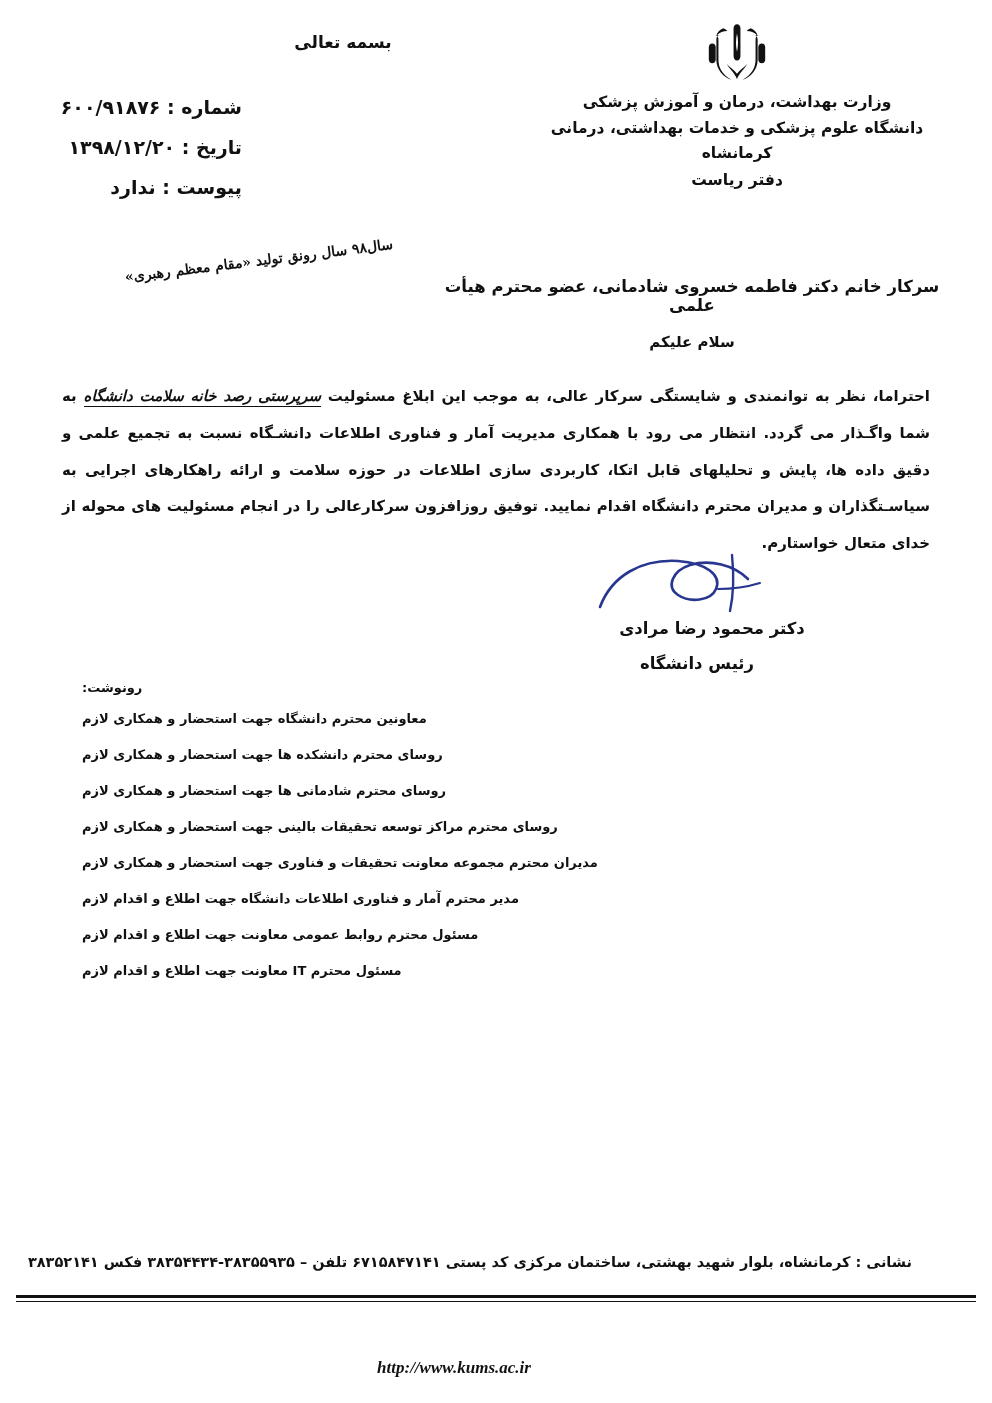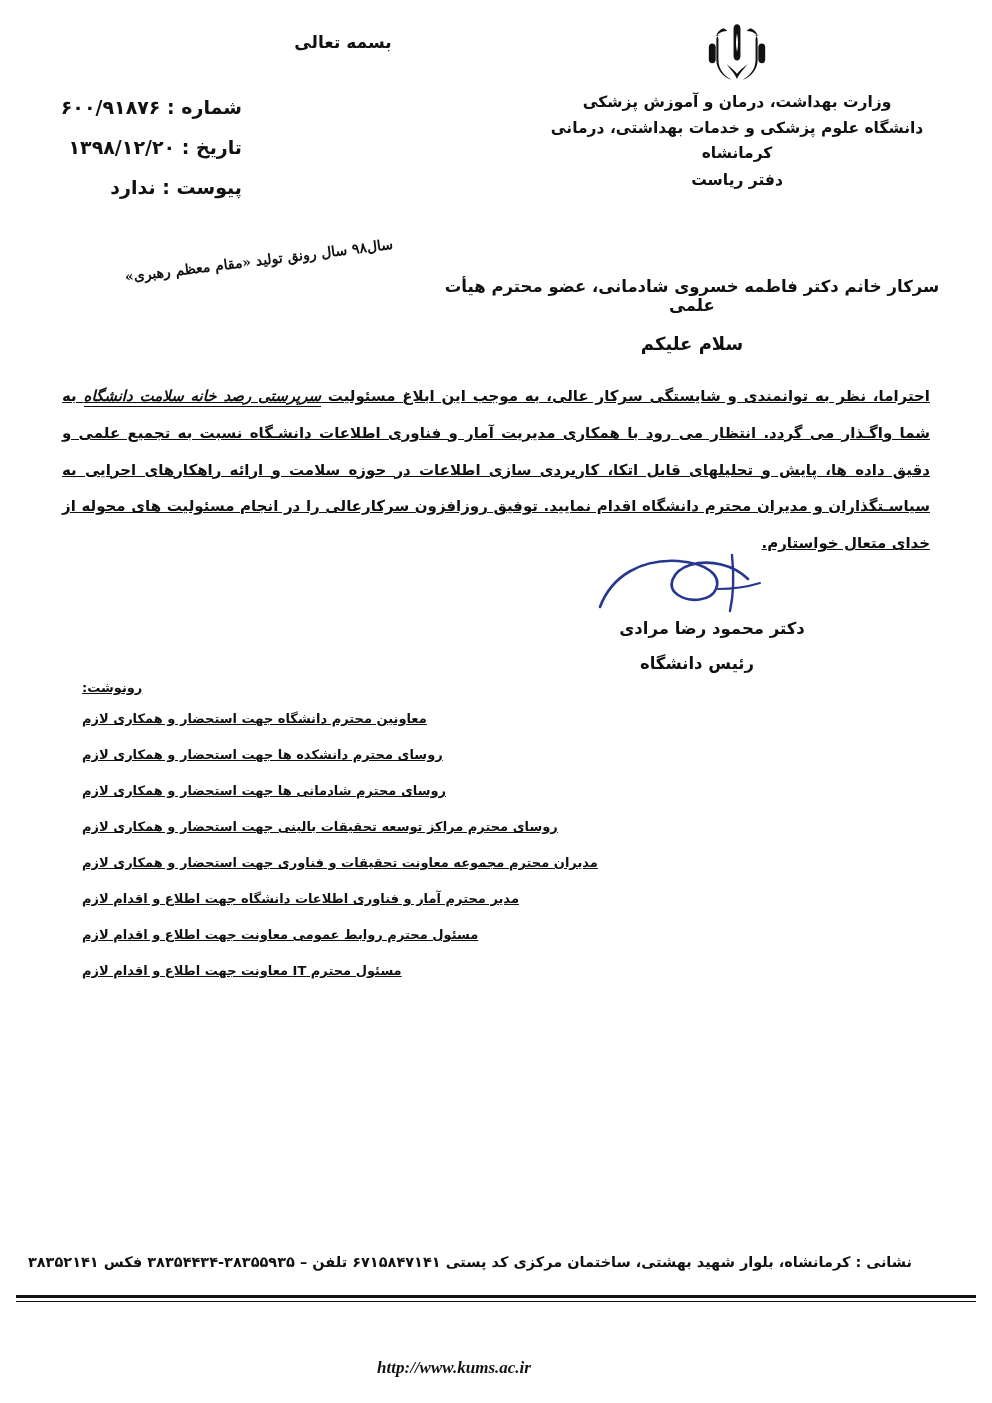--- a/index.html
+++ b/index.html
@@ -104,35 +104,34 @@
     text-align: center;
     font-size: 16.5px;
     font-weight: bold;
   }
   .greeting {
     position: absolute;
     top: 333px;
     right: 40px;
     width: 520px;
     text-align: center;
-    font-size: 18px;
+    font-size: 15px;
     font-weight: bold;
   }
 
   .body-text {
     position: absolute;
     top: 378px;
     right: 62px;
     left: 62px;
     font-size: 15px;
     font-weight: bold;
     line-height: 2.45;
     text-align: justify;
     text-justify: inter-word;
-    text-decoration: underline;
   }
   .body-text p { margin: 0; }
   .emph {
     font-style: italic;
     border-bottom: 1px solid #111;
     padding-bottom: 1px;
   }
 
   
   .sig-wrap {
@@ -156,21 +155,20 @@
   }
 
   
   .cc {
     position: absolute;
     top: 680px;
     right: 40px;
     width: 870px;
     text-align: left;
     direction: rtl;
-    text-decoration: underline;
   }
   .cc-title {
     font-size: 13px;
     font-weight: bold;
     margin-bottom: 16px;
     text-align: left;
   }
   .cc-item {
     font-size: 13px;
     font-weight: bold;

